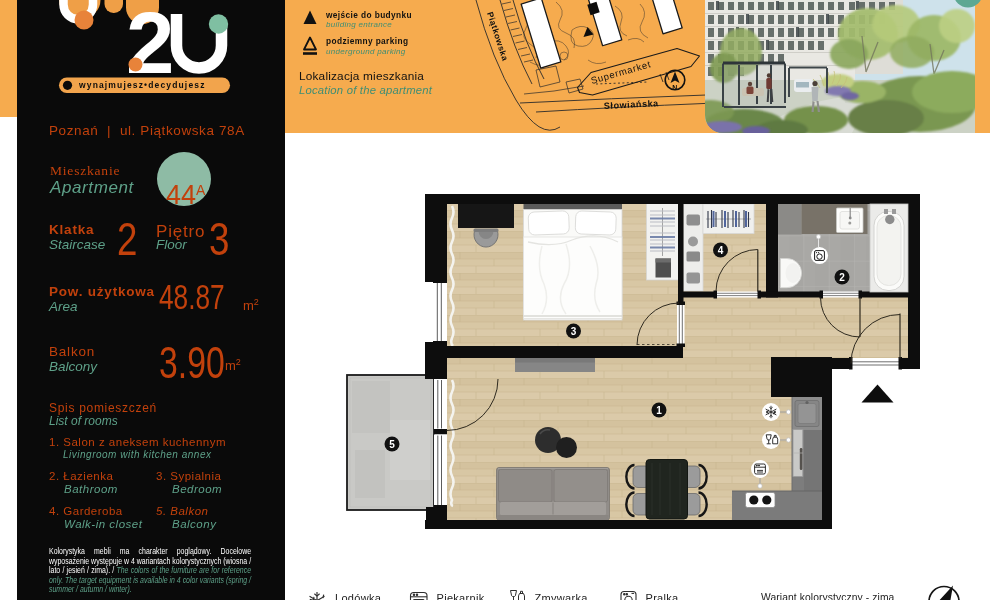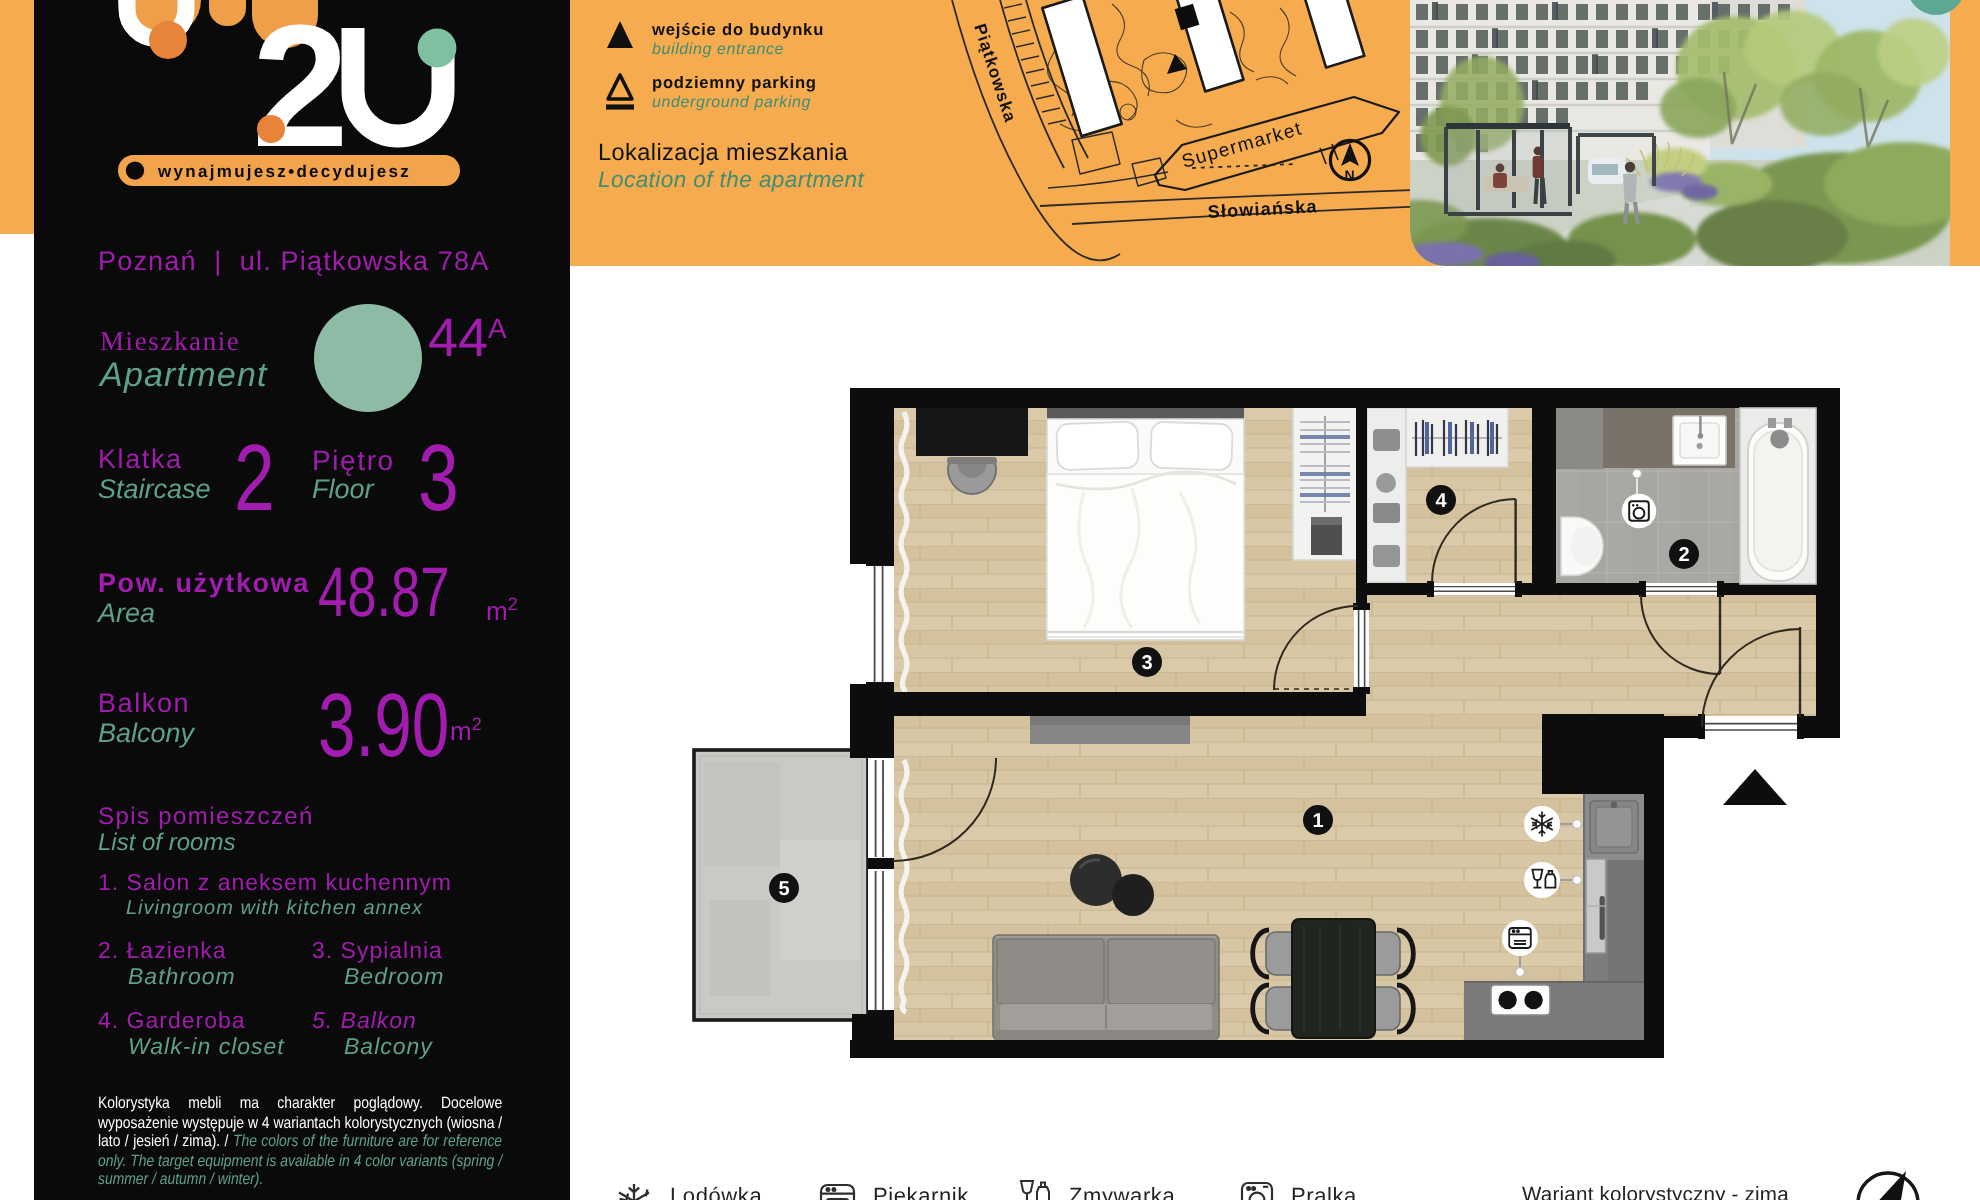--- a/index.html
+++ b/index.html
@@ -1,19 +1,19 @@
 <!DOCTYPE html>
 <html><head>
 <meta charset="utf-8">
 <style>
   html,body{margin:0;padding:0;}
   body{width:990px;height:600px;overflow:hidden;position:relative;background:#ffffff;
        font-family:"Liberation Sans", sans-serif;}
   .abs{position:absolute;}
-  .w{color:#a21caf;}
+  .w{color:#c2410c;}
   .g{color:#5ea189;font-style:italic;}
 </style>
 </head>
 <body>
 
 <div class="abs" style="left:285px;top:0;width:705px;height:133px;background:#f6ab4e;"></div>
 
 <div class="abs" style="left:0;top:0;width:17px;height:117px;background:#f6ab4e;"></div>
 
 <div class="abs" style="left:17px;top:0;width:268px;height:600px;background:#0a0a0a;"></div>
@@ -47,27 +47,27 @@
     <text x="79" y="88.4" font-size="8.5" font-weight="bold" letter-spacing="1.15" fill="#0d0d0d" style="font-family:'Liberation Sans',sans-serif;">wynajmujesz•decydujesz</text>
   </g>
 </svg>
 
 <div class="abs w" style="left:49px;top:123px;font-size:13.5px;letter-spacing:0.6px;">Poznań &nbsp;|&nbsp; ul. Piątkowska 78A</div>
 
 <div class="abs w" style="left:50px;top:163px;font-size:13.5px;letter-spacing:0.8px;font-family:Liberation Serif, serif;">Mieszkanie</div>
 <div class="abs g" style="left:50px;top:178px;font-size:17px;letter-spacing:0.6px;">Apartment</div>
 
 <div class="abs" style="left:157px;top:152px;width:54px;height:54px;border-radius:50%;background:#8ebba5;"></div>
-<div class="abs w" style="left:166px;top:154px;font-size:27px;margin-left:48px;">44<span style="font-size:14px;vertical-align:9px;">A</span></div>
-
-<div class="abs w" style="left:49px;top:222px;font-size:13.5px;letter-spacing:0.8px;">Klatka</div>
+<div class="abs w" style="left:166px;top:180px;font-size:27px;">44<span style="font-size:14px;vertical-align:9px;">A</span></div>
+
+<div class="abs w" style="left:49px;top:222px;font-size:13.5px;letter-spacing:0.8px;font-weight:bold;">Klatka</div>
 <div class="abs g" style="left:49px;top:237px;font-size:13.5px;">Staircase</div>
 <div class="abs w" style="left:117px;top:211px;font-size:47px;"><span style="display:inline-block;transform:scaleX(0.78);transform-origin:0 0;">2</span></div>
 
-<div class="abs w" style="left:156px;top:222px;font-size:14px;letter-spacing:0.8px;">Piętro</div>
+<div class="abs w" style="left:156px;top:222px;font-size:17px;letter-spacing:0.8px;">Piętro</div>
 <div class="abs g" style="left:156px;top:237px;font-size:13.5px;">Floor</div>
 <div class="abs w" style="left:209px;top:211px;font-size:47px;"><span style="display:inline-block;transform:scaleX(0.78);transform-origin:0 0;">3</span></div>
 
 <div class="abs w" style="left:49px;top:284px;font-size:13.5px;letter-spacing:0.8px;font-weight:bold;">Pow. użytkowa</div>
 <div class="abs g" style="left:49px;top:299px;font-size:13.5px;">Area</div>
 <div class="abs w" style="left:159px;top:277px;font-size:35px;"><span style="display:inline-block;transform:scaleX(0.75);transform-origin:0 0;">48.87</span></div>
 <div class="abs w" style="left:243px;top:297px;font-size:13px;">m<span style="font-size:9px;vertical-align:5px;">2</span></div>
 
 <div class="abs w" style="left:49px;top:344px;font-size:13.5px;letter-spacing:0.8px;">Balkon</div>
 <div class="abs g" style="left:49px;top:359px;font-size:13.5px;">Balcony</div>

